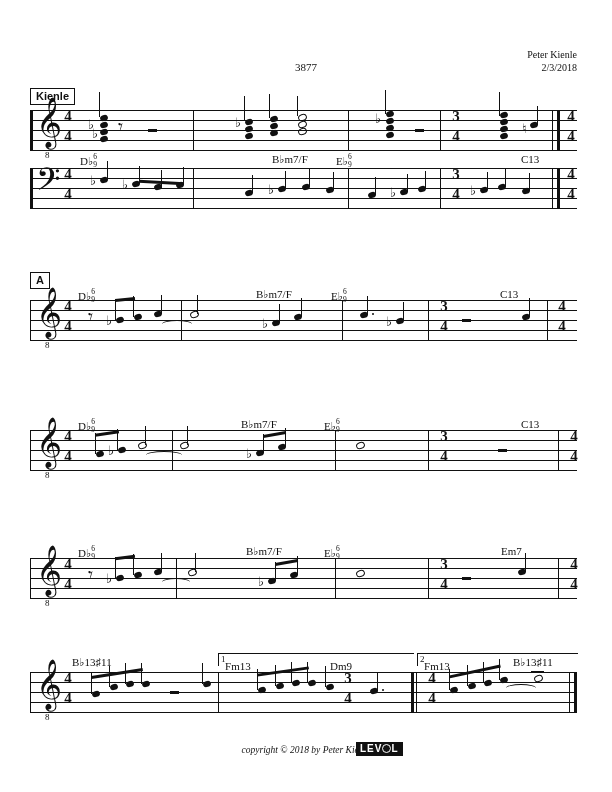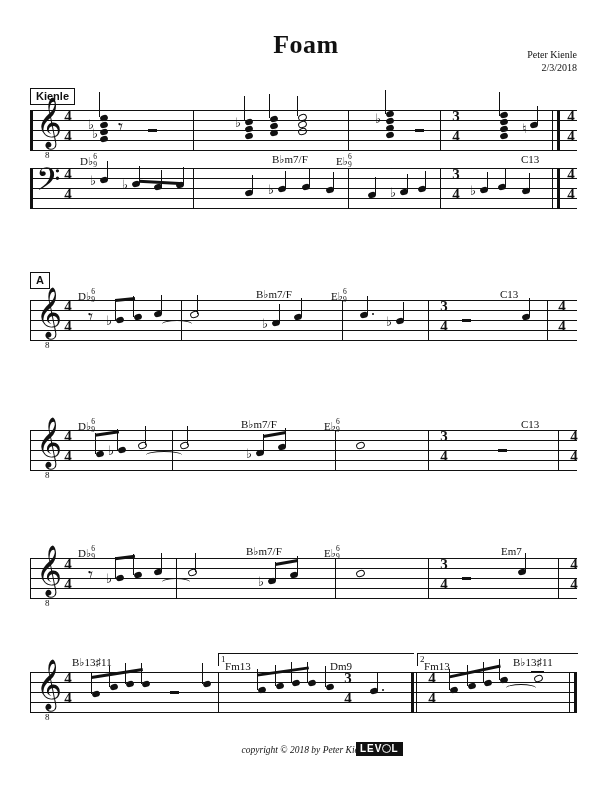--- a/index.html
+++ b/index.html
@@ -246,21 +246,21 @@
     border: 1.6px solid #fff;
     border-radius: 50%;
     vertical-align: -1px;
   }
 </style>
 </head>
 <body>
 
 <div class="page">
 
-  <div class="title">Foam</div>
+  <div class="subtitle">3877</div>
   <div class="composer">
     <div>Peter Kienle</div>
     <div>2/3/2018</div>
   </div>
 
   <div class="rehearsal" style="left:30px; top:88px;">Kienle</div>
 
   <div class="system" style="left:30px; top:110px; width:547px; height:40px;">
     <div class="staff">
       <div class="ln l0"></div>

